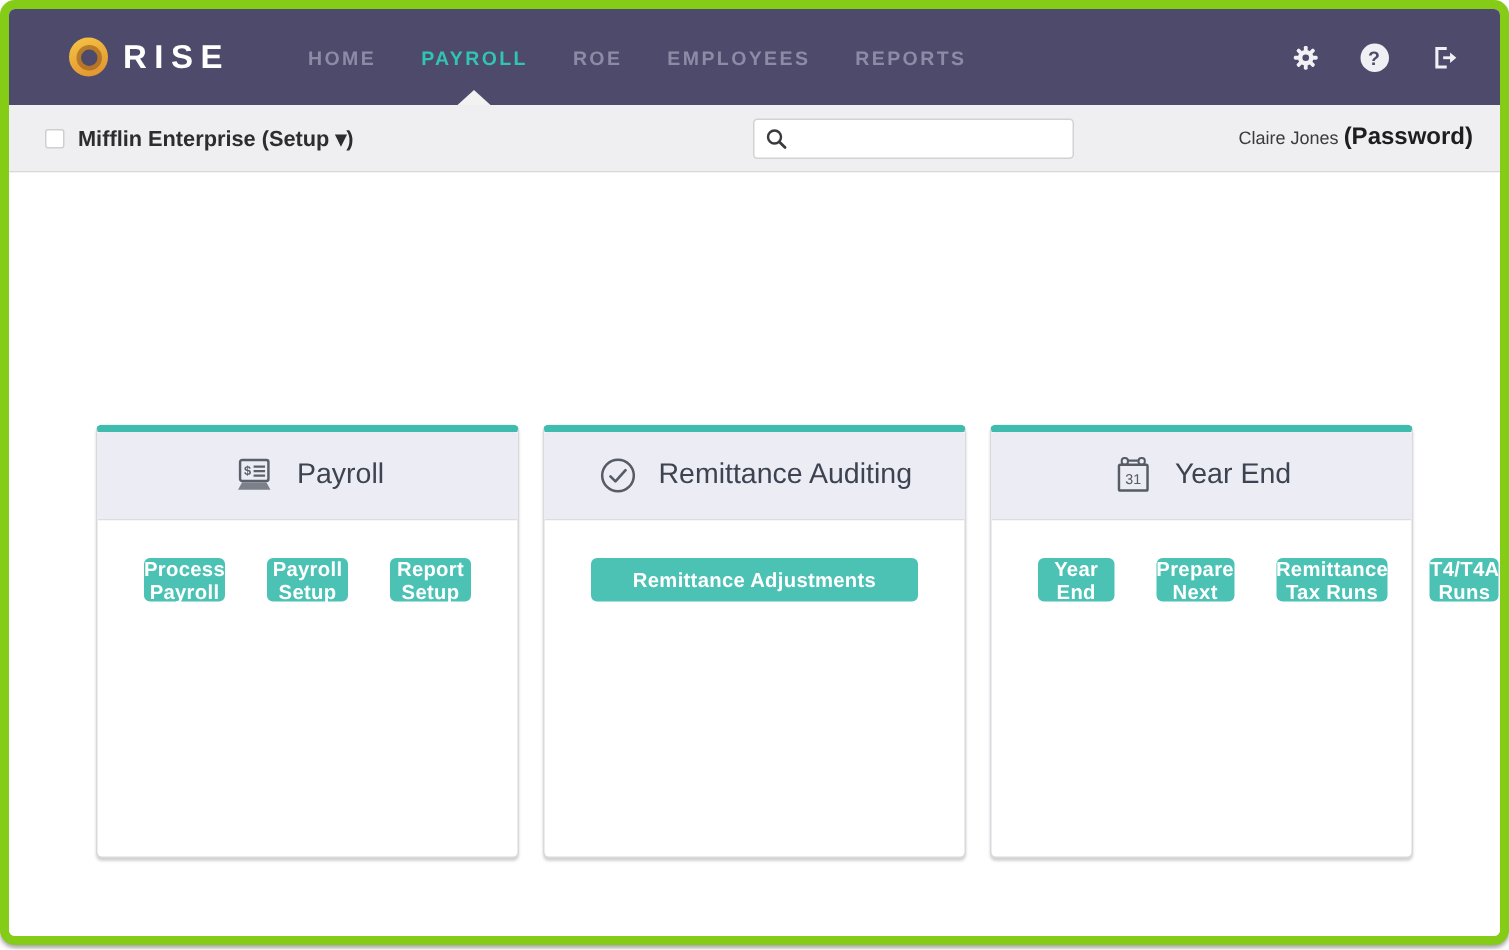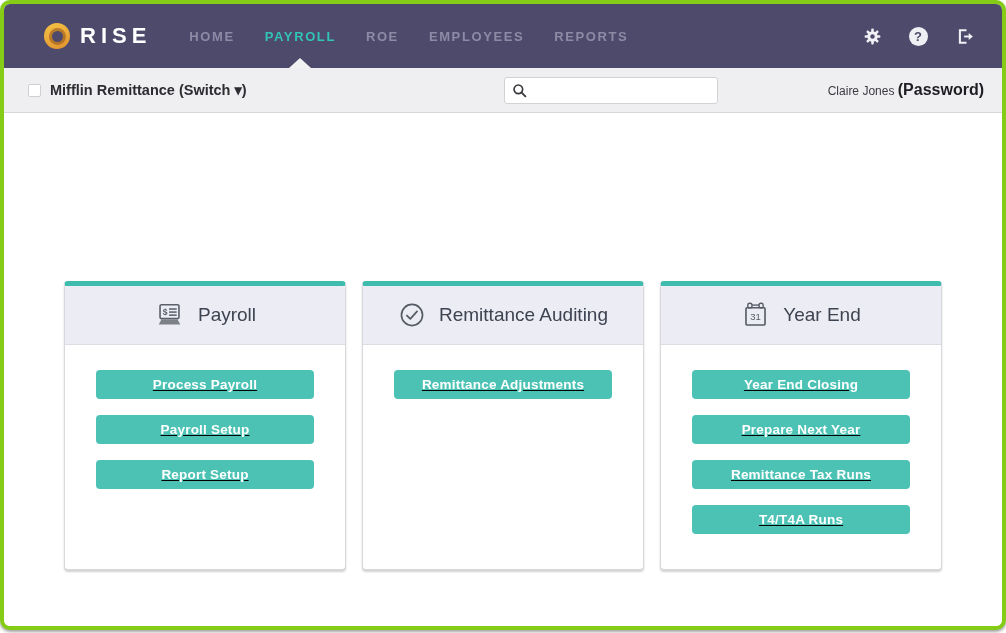--- a/index.html
+++ b/index.html
@@ -1,20 +1,20 @@
 <!DOCTYPE html>
 <html><head>
 <meta charset="utf-8">
 <style>
   * { margin:0; padding:0; box-sizing:border-box; }
   html,body { width:1006px; height:633px; font-family:"Liberation Sans", sans-serif; background:#fdfdfd; }
   .screen { position:relative; width:1006px; height:633px; }
   .window {
     position:absolute; inset:0 0 3px 0;
-    border:4px solid #84cc16; border-radius:10px;
+    border:6px solid #84cc16; border-radius:10px;
     overflow:hidden; background:#fff;
     box-shadow:0 2px 3px rgba(0,0,0,.35);
   }
 
   
   .topbar {
     height:64px; background:#4e4a6b;
     display:flex; align-items:center;
     padding:0 28px 0 40px; position:relative;
   }
@@ -23,21 +23,21 @@
     width:26px; height:26px; border-radius:50%;
     background:linear-gradient(160deg,#f6c445,#e0912f);
     display:flex; align-items:center; justify-content:center;
   }
   .logo-hole {
     width:11px; height:11px; border-radius:50%;
     background:#4e4a6b; box-shadow:0 0 0 3px rgba(140,80,25,.55);
   }
   .brand-text { color:#fff; font-size:22px; font-weight:bold; letter-spacing:5px; }
 
-  .nav { display:flex; align-items:center; gap:30px; margin-left:38px; height:100%; }
+  .nav { display:flex; align-items:center; gap:30px; margin-left:52px; height:100%; }
   .nav-item {
     color:#8e8aa6; font-size:13px; font-weight:bold; letter-spacing:1.6px;
     height:100%; display:flex; align-items:center; position:relative; cursor:pointer;
   }
   .nav-item.active { color:#31c3b4; }
   .nav-item.active .nav-caret {
     position:absolute; bottom:0; left:50%; transform:translateX(-50%);
     width:0; height:0;
     border-left:11px solid transparent; border-right:11px solid transparent;
     border-bottom:10px solid #f2f2f3;
@@ -86,21 +86,21 @@
     box-shadow:0 2px 2px rgba(0,0,0,.18);
     display:flex; flex-direction:column;
   }
   .card-header {
     height:59px; background:#ecedf4; border-bottom:1px solid #dcdce2;
     display:flex; align-items:center; justify-content:center; gap:13px;
     border-radius:2px 2px 0 0;
   }
   .card-title { font-size:19px; color:#3d4350; }
   .card-body {
-    padding:25px 31px 0; display:flex; flex-direction:column; gap:16px;text-decoration:underline;
+    padding:25px 31px 0; display:flex; gap:28px;
   }
   .card-btn {
     height:29px; width:100%; border:none; border-radius:4px;
     background:#4cc2b5; color:#fff;
     font-size:13.5px; font-weight:bold; font-family:"Liberation Sans", sans-serif;
     cursor:pointer; letter-spacing:.2px;
   }
 </style>
 </head>
 <body>
@@ -149,21 +149,21 @@
             <rect x="11.5" y="10.8" width="7" height="2.4" fill="#f0f0f5"></rect>
             <polygon points="17.3,7.6 22.6,12 17.3,16.4" fill="#f0f0f5"></polygon>
           </svg>
         </div>
       </div>
     </div>
 
     <div class="subbar">
       <div class="company">
         <span class="company-checkbox"></span>
-        <span class="company-label">Mifflin Remittance (Switch ▾)</span>
+        <span class="company-label">Mifflin Enterprise (Setup ▾)</span>
       </div>
 
       <div class="search-box">
         <svg viewBox="0 0 22 22" width="17" height="17">
           <circle cx="9.5" cy="9.5" r="5.6" fill="none" stroke="#3a3a3e" stroke-width="2.1"></circle>
           <line x1="13.8" y1="13.8" x2="18.6" y2="18.6" stroke="#3a3a3e" stroke-width="2.4" stroke-linecap="round"></line>
         </svg>
         <input type="text" placeholder="" style="">
       </div>
 

